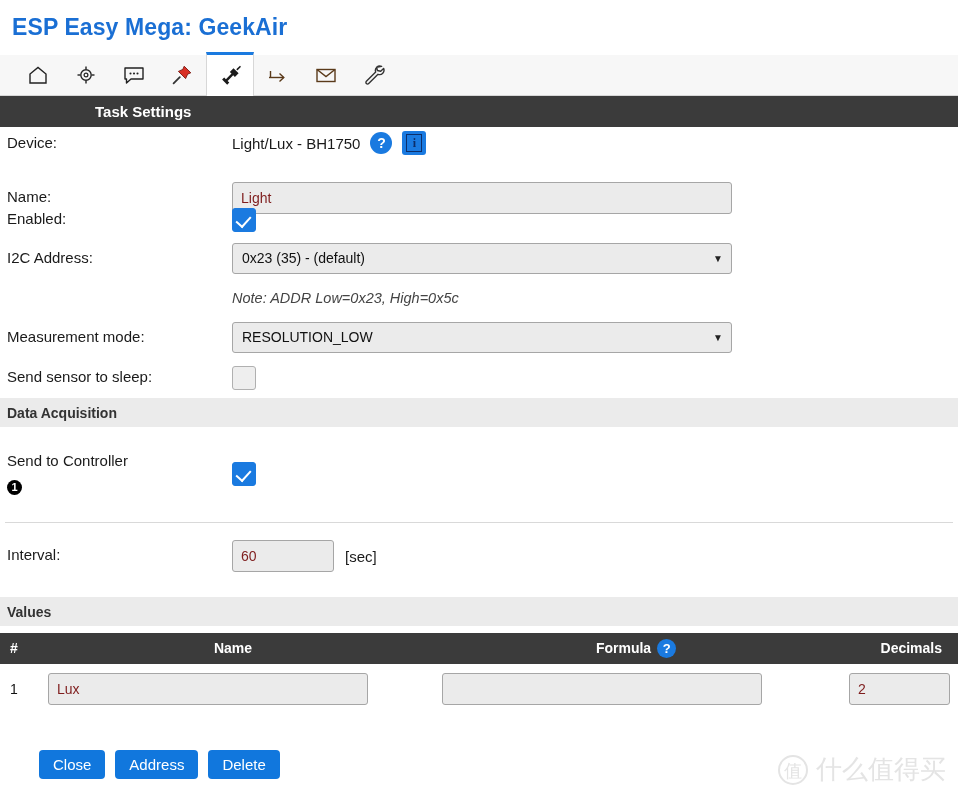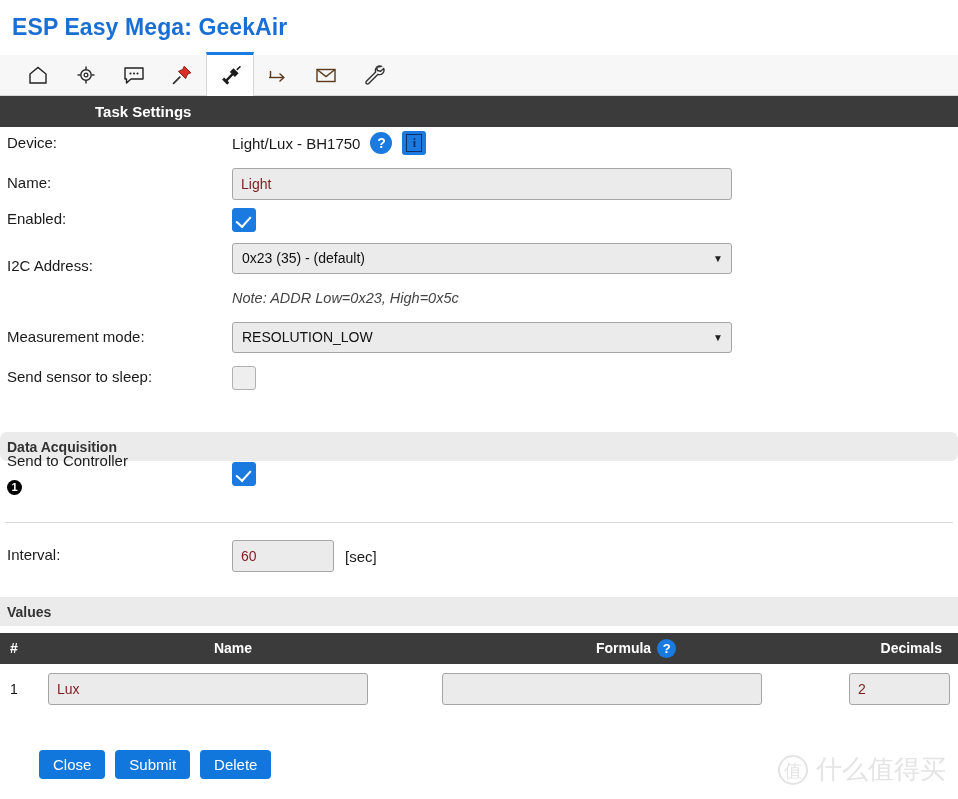--- a/index.html
+++ b/index.html
@@ -399,36 +399,36 @@
     <div class="lbl" style="top:3px;">Device:</div>
     <div class="fieldcol" style="top:0; display:flex; align-items:center; gap:10px;">
       <span class="txt-static">Light/Lux - BH1750</span>
       <span class="ico-help">?</span>
       <span class="ico-info">
         <span class="box">i</span>
       </span>
     </div>
   </div>
 
-  <div class="row" style="top:168px; height:33px;">
+  <div class="row" style="top:182px; height:33px;">
     <div class="lbl" style="top:6px;">Name:</div>
     <div class="fieldcol" style="top:0;">
       <input class="inp" style="width: 500px; height: 32px;" type="text" value="Light">
     </div>
   </div>
 
   <div class="row" style="top:208px; height:26px;">
     <div class="lbl" style="top:2px;">Enabled:</div>
     <div class="fieldcol" style="top:0;">
       <span class="cb checked"></span>
     </div>
   </div>
 
   <div class="row" style="top:243px; height:33px;">
-    <div class="lbl" style="top:14px;text-align:center;">I2C Address:</div>
+    <div class="lbl" style="top:6px;text-align:center;">I2C Address:</div>
     <div class="fieldcol" style="top:0;">
       <div class="sel" style="width:500px;">
         <span>0x23 (35) - (default)</span>
         <span class="arrow">▼</span>
       </div>
     </div>
   </div>
 
   <div class="note" style="top:290px;">Note: ADDR Low=0x23, High=0x5c</div>
 
@@ -442,21 +442,21 @@
     </div>
   </div>
 
   <div class="row" style="top:366px; height:26px;">
     <div class="lbl" style="top:2px;">Send sensor to sleep:</div>
     <div class="fieldcol" style="top:0;">
       <span class="cb unchecked"></span>
     </div>
   </div>
 
-  <div class="greybar" style="top:432px;border-radius:7px;">
+  <div class="greybar" style="top:398px;">
     <span class="label">Data Acquisition</span>
   </div>
 
   <div class="row" style="top:452px; height:44px;">
     <div class="lbl" style="top:0;">Send to Controller</div>
     <div style="position:absolute; left:7px; top:25px;">
       <span class="badge-one">1</span>
     </div>
     <div class="fieldcol" style="top:10px;">
       <span class="cb checked"></span>
@@ -486,21 +486,21 @@
 
   <div class="tbl-row" style="top:673px; height:33px;">
     <span class="r-num" style="top:8px;">1</span>
     <input class="inp" style="position: absolute; left: 37px; top: 0px; width: 320px; height: 32px; margin-left: 11px;" type="text" value="Lux">
     <input class="inp" style="position: absolute; left: 442px; top: 0px; width: 320px; height: 32px;" type="text" value="">
     <input class="inp" style="position: absolute; left: 849px; top: 0px; width: 101px; height: 32px;" type="text" value="2">
   </div>
 
   <div style="position:absolute; left:39px; top:750px; display:flex; gap:10px;">
     <button class="btn">Close</button>
-    <button class="btn">Submit</button>
+    <button class="btn">Address</button>
     <button class="btn">Delete</button>
   </div>
 
   <div class="watermark">
     <span class="wm-logo">值</span>
     <span>什么值得买</span>
   </div>
 
 </div>
 

